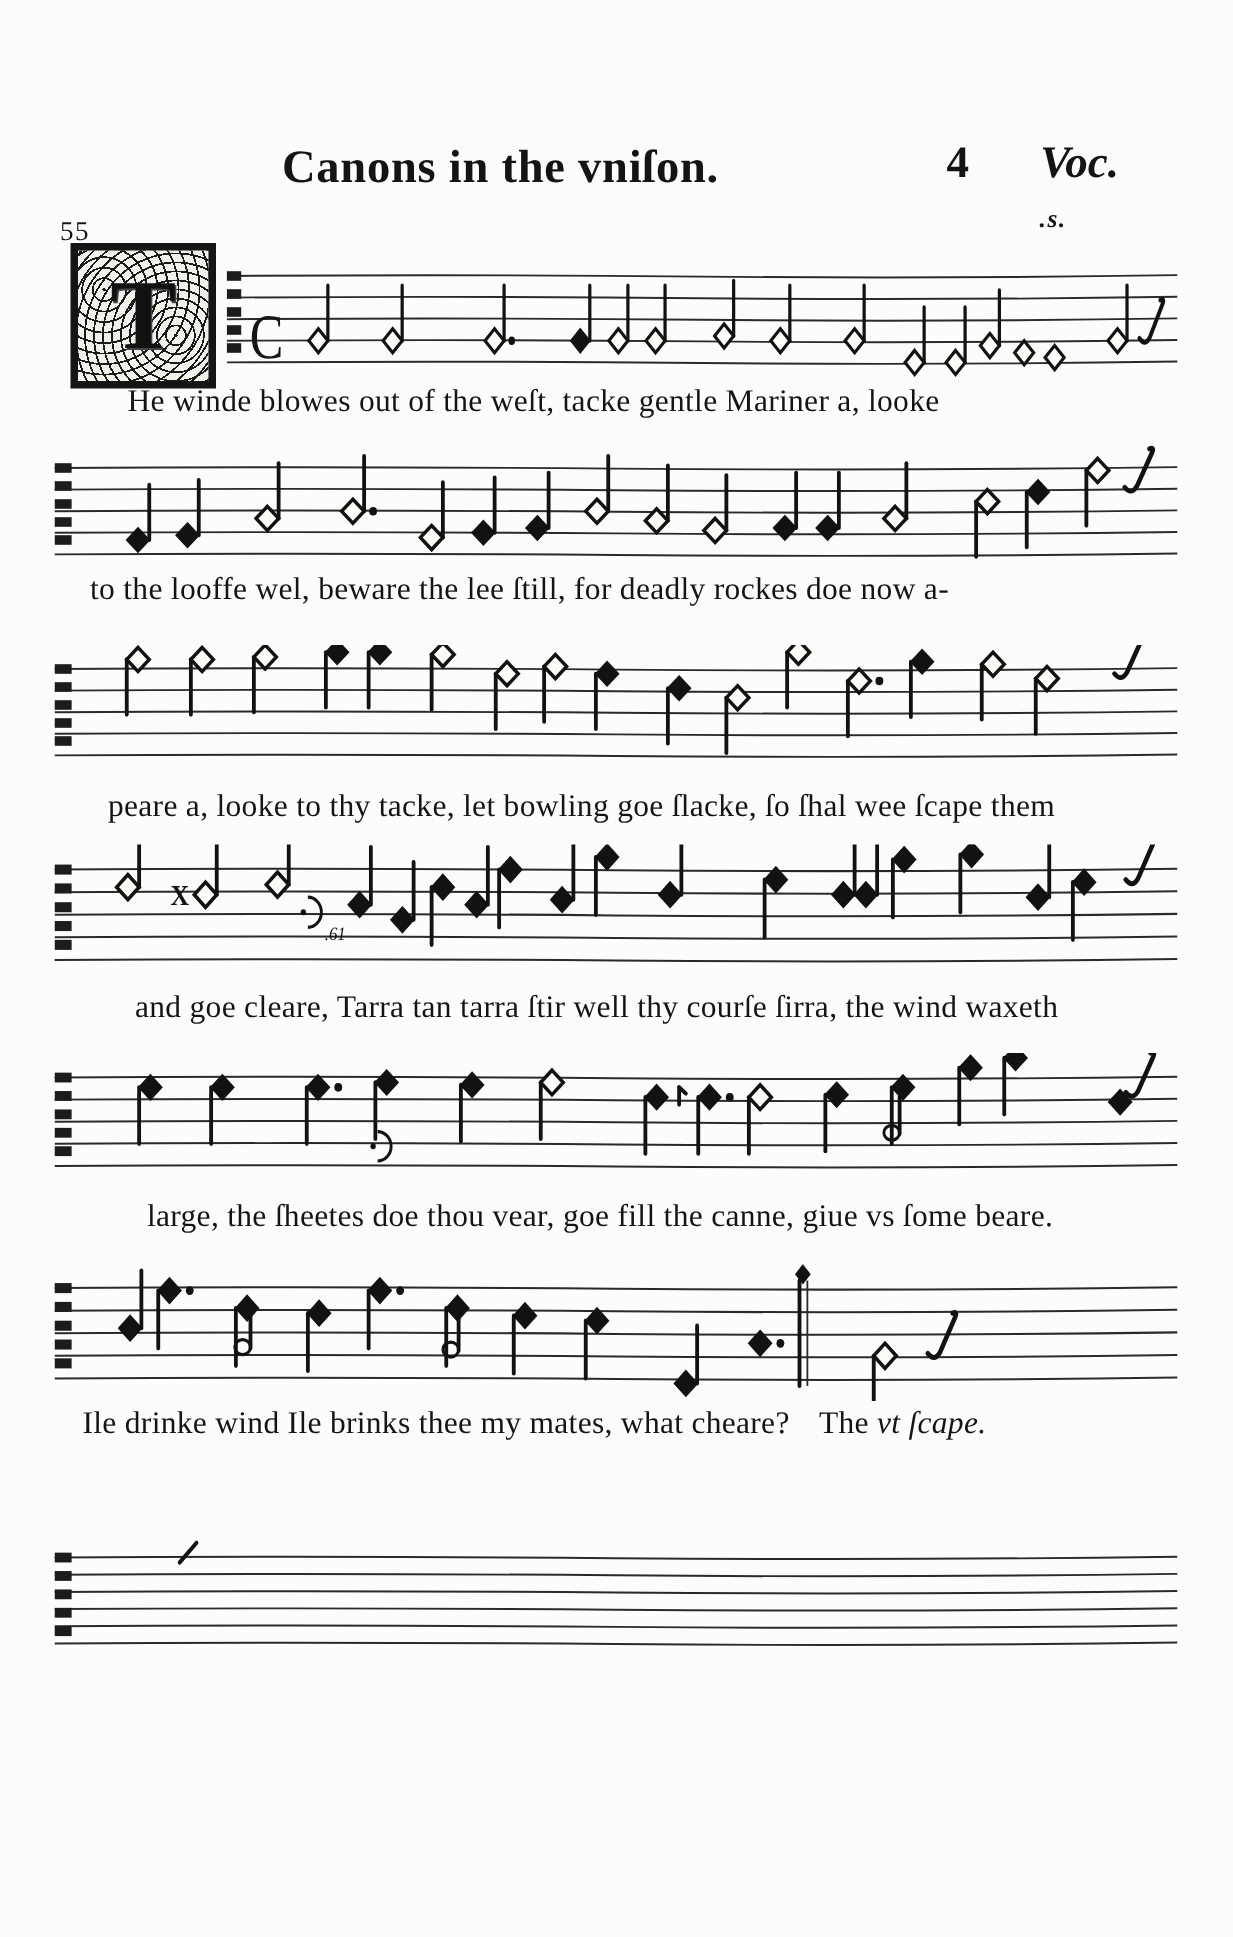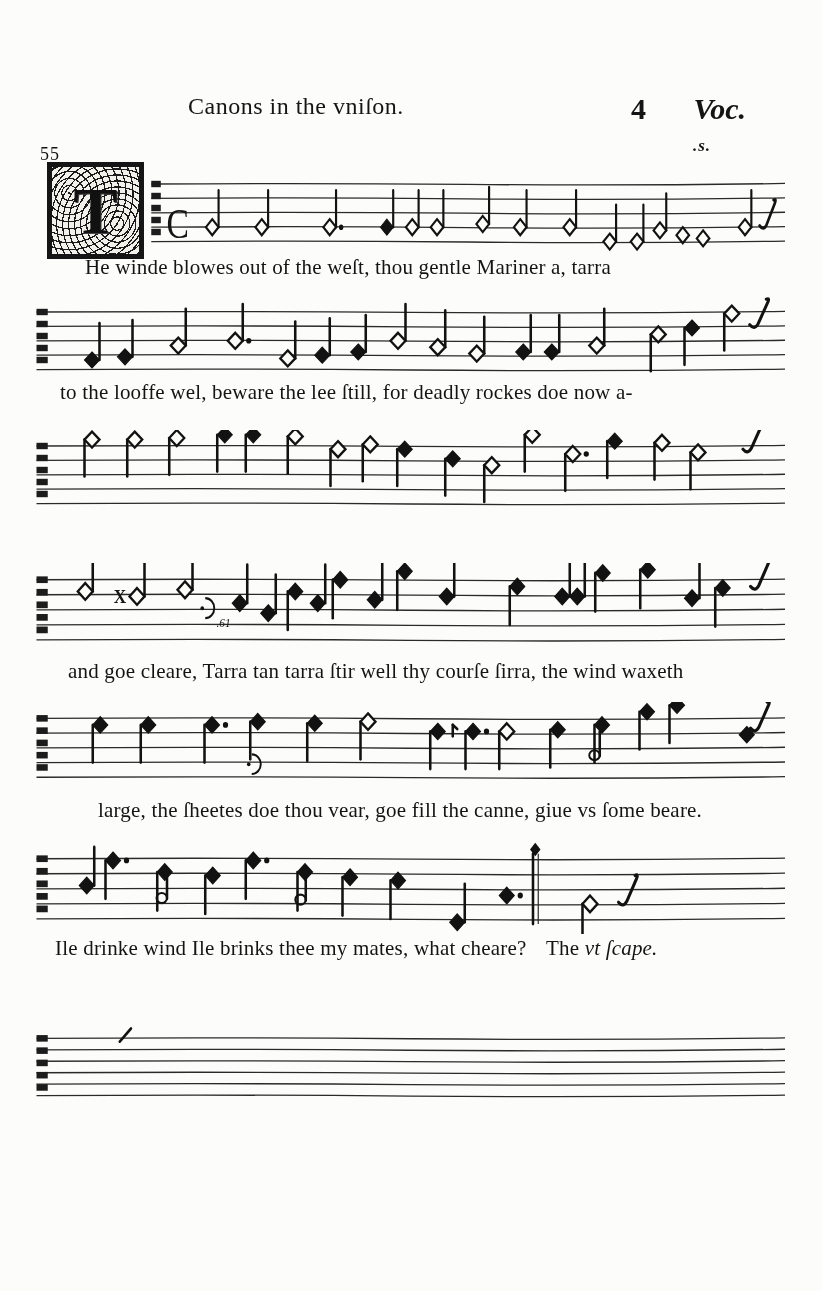--- a/index.html
+++ b/index.html
@@ -4,21 +4,21 @@
 <style>
   html,body{margin:0;padding:0;background:#e8e8e4;}
   .page{
     position:relative;width:822px;height:1291px;margin:0 auto;
     background:#fcfcfa;color:#141414;
     font-family:"Liberation Serif", serif;
     overflow:hidden;
   }
   .abs{position:absolute;}
   .page-number{font-size:18px;letter-spacing:1px;}
-  .title{font-size:24px;font-weight:normal;letter-spacing:0.5px;}
+  .title{font-size:31px;font-weight:bold;letter-spacing:0.5px;}
   .voices{font-size:30px;font-weight:bold;}
   .voices .word{font-style:italic;margin-left:40px;}
   .voices-sub{font-size:17px;font-style:italic;font-weight:bold;letter-spacing:1px;}
   .woodcut{
     width:97px;height:97px;box-sizing:border-box;
     border:5px solid #151515;
     background:
       repeating-radial-gradient(circle at 20% 30%, #1b1b1b 0 1.2px, transparent 1.2px 7px),
       repeating-radial-gradient(circle at 75% 65%, #1b1b1b 0 1.2px, transparent 1.2px 6px),
       #f2f0ea;
@@ -103,21 +103,21 @@
         <polygon points="767,82 777,92 767,102 757,92" class="no"></polygon>
         <line x1="813" y1="78" x2="813" y2="32" class="stem"></line>
         <polygon points="803,68 813,78 803,88 793,78" class="no"></polygon>
         <polygon points="839,74 849,84 839,94 829,84" class="no"></polygon>
         <polygon points="871,78 881,88 871,98 861,88" class="no"></polygon>
         <line x1="947" y1="74" x2="947" y2="28" class="stem"></line>
         <polygon points="937,64 947,74 937,84 927,74" class="no"></polygon>
         <path d="M960 72 Q966 79 971 71 L984 44 Q987 38 982 40" class="cust"></path>
       </svg>
     </div>
-  <div class="abs lyric" style="left:85px;top:255px;">He winde blowes out of the weſt, thou gentle Mariner a, tarra</div>
+  <div class="abs lyric" style="left:85px;top:255px;">He winde blowes out of the weſt, tacke gentle Mariner a, looke</div>
 
   <div class="staff" style="left: 35px; top: 296px; width: 750px; height: 88px;">
       <svg viewBox="0 0 1000 110" preserveAspectRatio="none">
         <path d="M2 20 Q250 18.6 500 20.5 T1000 19.3" class="sline"></path>
         <path d="M2 38 Q250 36.6 500 38.5 T1000 37.3" class="sline"></path>
         <path d="M2 56 Q250 54.6 500 56.5 T1000 55.3" class="sline"></path>
         <path d="M2 74 Q250 72.6 500 74.5 T1000 73.3" class="sline"></path>
         <path d="M2 92 Q250 90.6 500 92.5 T1000 91.3" class="sline"></path>
         <rect x="2" y="16" width="15" height="8" class="brk"></rect>
         <rect x="2" y="31" width="15" height="8" class="brk"></rect>
@@ -203,20 +203,21 @@
         <circle cx="735" cy="30" r="3.5" class="dot"></circle>
         <line x1="763" y1="14" x2="763" y2="60" class="stem"></line>
         <polygon points="773,4 783,14 773,24 763,14" class="nf"></polygon>
         <line x1="826" y1="16" x2="826" y2="62" class="stem"></line>
         <polygon points="836,6 846,16 836,26 826,16" class="no"></polygon>
         <line x1="874" y1="28" x2="874" y2="74" class="stem"></line>
         <polygon points="884,18 894,28 884,38 874,28" class="no"></polygon>
         <path d="M944 24 Q950 31 955 23 L968 -4 Q971 -10 966 -8" class="cust"></path>
       </svg>
     </div>
+  <div class="abs lyric" style="left:72px;top:525px;">peare a, looke  to thy tacke, let bowling goe ſlacke, ſo ſhal wee ſcape them</div>
 
   <div class="staff" style="left: 35px; top: 563px; width: 750px; height: 92px;">
       <svg viewBox="0 0 1000 110" preserveAspectRatio="none">
         <path d="M2 20 Q250 18.6 500 20.5 T1000 19.3" class="sline"></path>
         <path d="M2 38 Q250 36.6 500 38.5 T1000 37.3" class="sline"></path>
         <path d="M2 56 Q250 54.6 500 56.5 T1000 55.3" class="sline"></path>
         <path d="M2 74 Q250 72.6 500 74.5 T1000 73.3" class="sline"></path>
         <path d="M2 92 Q250 90.6 500 92.5 T1000 91.3" class="sline"></path>
         <rect x="2" y="16" width="15" height="8" class="brk"></rect>
         <rect x="2" y="31" width="15" height="8" class="brk"></rect>
@@ -259,21 +260,21 @@
         <line x1="807" y1="8" x2="807" y2="54" class="stem"></line>
         <polygon points="817,-2 827,8 817,18 807,8" class="nf"></polygon>
         <line x1="886" y1="42" x2="886" y2="-4" class="stem"></line>
         <polygon points="876,32 886,42 876,52 866,42" class="nf"></polygon>
         <line x1="907" y1="30" x2="907" y2="76" class="stem"></line>
         <polygon points="917,20 927,30 917,40 907,30" class="nf"></polygon>
         <path d="M954 28 Q960 35 965 27 L978 0 Q981 -6 976 -4" class="cust"></path>
         <text x="242" y="76" class="ann">.61</text>
       </svg>
     </div>
-  <div class="abs lyric" style="left:68px;top:659px;">and goe cleare, Tarra tan tarra ſtir well  thy  courſe ſirra, the wind waxeth</div>
+  <div class="abs lyric" style="left:90px;top:659px;">and goe cleare, Tarra tan tarra ſtir well  thy  courſe ſirra, the wind waxeth</div>
 
   <div class="staff" style="left: 35px; top: 702px; width: 750px; height: 90px;">
       <svg viewBox="0 0 1000 110" preserveAspectRatio="none">
         <path d="M2 20 Q250 18.6 500 20.5 T1000 19.3" class="sline"></path>
         <path d="M2 38 Q250 36.6 500 38.5 T1000 37.3" class="sline"></path>
         <path d="M2 56 Q250 54.6 500 56.5 T1000 55.3" class="sline"></path>
         <path d="M2 74 Q250 72.6 500 74.5 T1000 73.3" class="sline"></path>
         <path d="M2 92 Q250 90.6 500 92.5 T1000 91.3" class="sline"></path>
         <rect x="2" y="16" width="15" height="8" class="brk"></rect>
         <rect x="2" y="31" width="15" height="8" class="brk"></rect>

